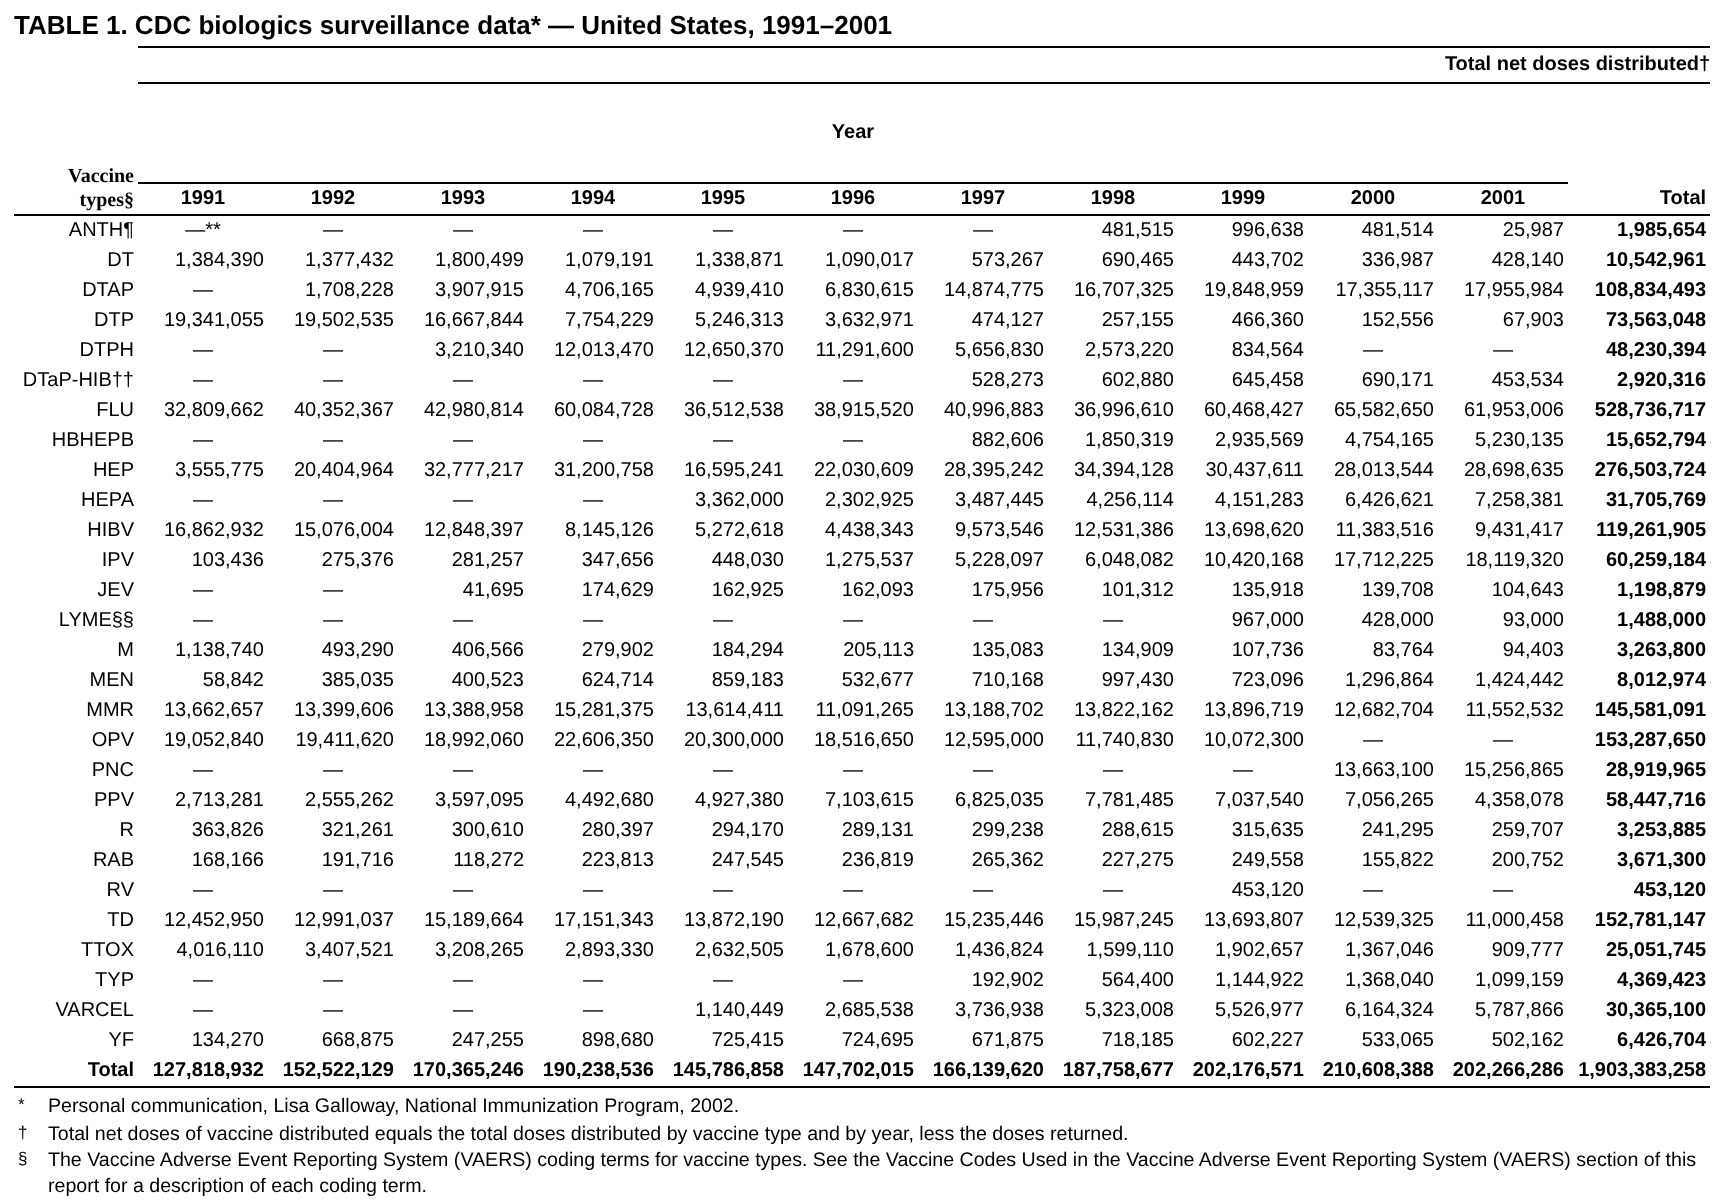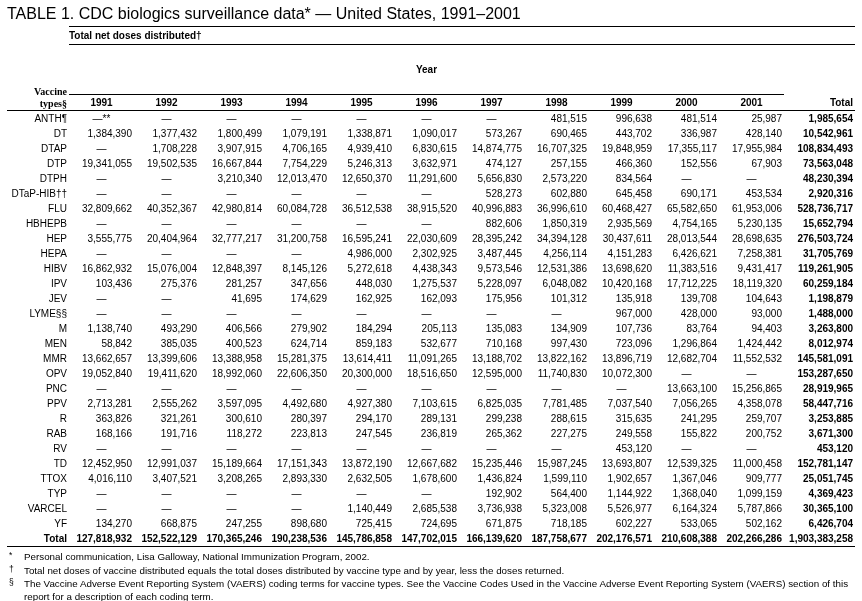--- a/index.html
+++ b/index.html
@@ -9,22 +9,22 @@
     color: #000;
     font-family: "Liberation Sans", sans-serif;
   }
   .page {
     width: 862px;
     height: 601px;
     padding: 5px 7px;
     overflow: hidden;
   }
   .title {
-    font-size: 16px;
-    font-weight: normal;
+    font-size: 13px;
+    font-weight: bold;
     margin: 0 0 3px 0;
     letter-spacing: 0;
   }
   table.data {
     border-collapse: collapse;
     table-layout: fixed;
     width: 848px;
     font-size: 10px;
   }
   col.c-label { width: 62px; }
@@ -33,21 +33,21 @@
   th, td {
     padding: 1px 2px;
     line-height: 1.3;
     overflow: hidden;
     white-space: nowrap;
   }
   thead th { font-weight: bold; }
   th.spanner {
     border-top: 1px solid #000;
     border-bottom: 1px solid #000;
-    text-align: left;
+    text-align: right;
     padding: 2px 0;
   }
   th.year-span {
     border-bottom: 1px solid #000;
     text-align: center;
     padding: 18px 0;
   }
   th.vt {
     text-align: right;
     vertical-align: bottom;
@@ -269,21 +269,21 @@
           <td>28,013,544</td>
           <td>28,698,635</td>
           <td class="totcol">276,503,724</td>
         </tr>
         <tr>
           <td class="label">HEPA</td>
           <td class="dash">—</td>
           <td class="dash">—</td>
           <td class="dash">—</td>
           <td class="dash">—</td>
-          <td>4,986,000</td>
+          <td>3,362,000</td>
           <td>2,302,925</td>
           <td>3,487,445</td>
           <td>4,256,114</td>
           <td>4,151,283</td>
           <td>6,426,621</td>
           <td>7,258,381</td>
           <td class="totcol">31,705,769</td>
         </tr>
         <tr>
           <td class="label">HIBV</td>

